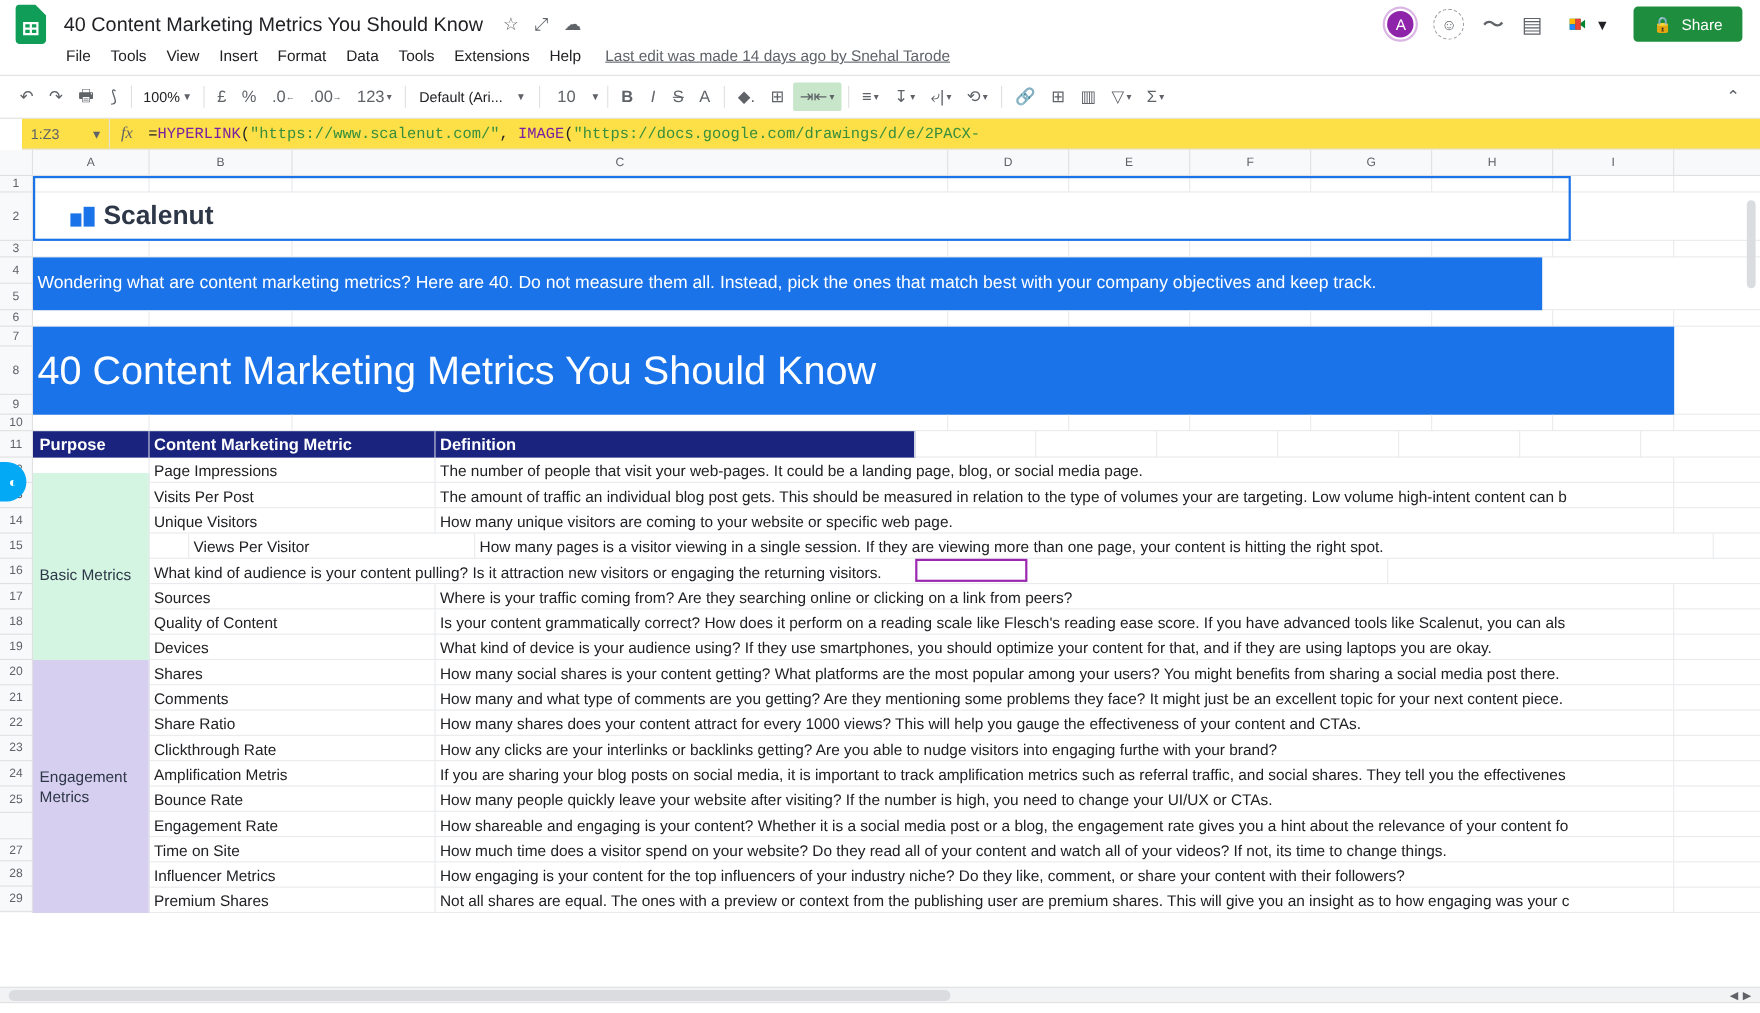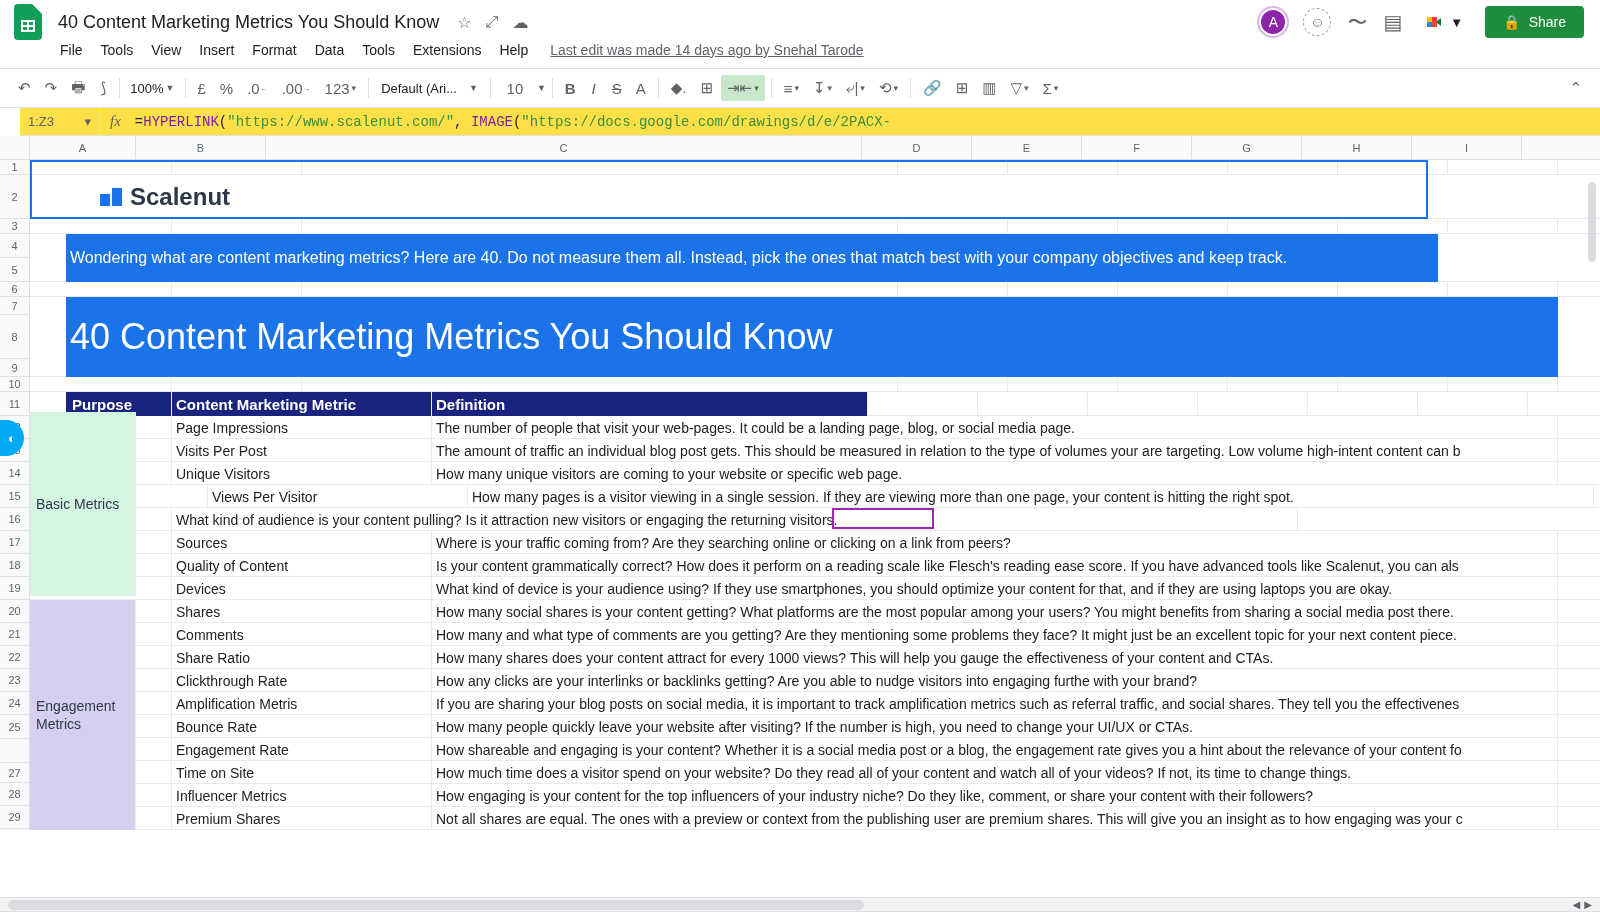--- a/index.html
+++ b/index.html
@@ -37,21 +37,21 @@
 .formula-input .fn { color: #7b1fa2; }
 .formula-input .str { color: #388e3c; }
 .grid-area { display: flex; height: calc(100vh - 160px); position: relative; }
 .corner { width: 30px; height: 24px; background: #f8f9fa; border-right: 1px solid #e0e0e0; border-bottom: 1px solid #e0e0e0; position: absolute; top: 0; left: 0; z-index: 3; }
 .col-headers { display: flex; margin-left: 30px; background: #f8f9fa; border-bottom: 1px solid #e0e0e0; height: 24px; position: sticky; top: 0; z-index: 2; }
 .col-h { text-align: center; font-size: 11px; color: #5f6368; border-right: 1px solid #e0e0e0; line-height: 24px; flex-shrink: 0; }
 .grid-body { display: flex; overflow: auto; flex: 1; }
 .row-headers { width: 30px; background: #f8f9fa; border-right: 1px solid #e0e0e0; flex-shrink: 0; }
 .row-h { text-align: center; font-size: 11px; color: #5f6368; border-bottom: 1px solid #e0e0e0; display: flex; align-items: center; justify-content: center; }
 .cells { flex: 1; position: relative; }
-.row { display: flex; border-bottom: 1px solid #e8eaed; padding-left: 36px; }
+.row { display: flex; border-bottom: 1px solid #e8eaed; }
 .cell { border-right: 1px solid #e8eaed; padding: 2px 4px; font-size: 14px; overflow: hidden; white-space: nowrap; flex-shrink: 0; display: flex; align-items: center; }
 .scroll-wrap { overflow-x: auto; overflow-y: auto; flex: 1; }
 .grid-content { min-width: 1560px; position: relative; }
 .selection-border { position: absolute; border: 2px solid #1a73e8; pointer-events: none; z-index: 1; top: 0; left: 0; }
 .scalenut-logo { display: flex; align-items: center; gap: 8px; padding-left: 30px; }
 .scalenut-boxes { display: flex; gap: 2px; }
 .scalenut-box { width: 10px; height: 18px; background: #1a73e8; }
 .scalenut-text { font-size: 24px; font-weight: 600; color: #2d3748; }
 .banner-desc { background: #1a73e8; color: #fff; font-size: 16px; padding: 0px 4px; display: flex; align-items: center; }
 .banner-title { background: #1a73e8; color: #fff; font-size: 36px; font-weight: 500; display: flex; align-items: center; padding: 0 4px; }
@@ -353,21 +353,21 @@
             <div class="row" style="height: 23px;">
               <div class="cell purpose-slot" style="width:106px;height:23px"></div>
               <div class="cell" style="width:260px;height:23px">Quality of Content</div>
               <div class="cell" style="width:1126px;height:23px">Is your content grammatically correct? How does it perform on a reading scale like Flesch's reading ease score. If you have advanced tools like Scalenut, you can als</div>
             </div>
             <div class="row" style="height: 23px;">
               <div class="cell purpose-slot" style="width:106px;height:23px"></div>
               <div class="cell" style="width:260px;height:23px">Devices</div>
               <div class="cell" style="width:1126px;height:23px">What kind of device is your audience using? If they use smartphones, you should optimize your content for that, and if they are using laptops you are okay.</div>
             </div>
-            <div class="cell purpose-basic" style="position: absolute; left: 0px; top: 252px; width: 106px; height: 184px;">Basic Metrics</div>
+            <div class="cell purpose-basic" style="position: absolute; left: 0px; top: 270px; width: 106px; height: 184px;">Basic Metrics</div>
             <div class="row" style="height: 23px;">
               <div class="cell purpose-slot" style="width:106px;height:23px"></div>
               <div class="cell" style="width:260px;height:23px">Shares</div>
               <div class="cell" style="width:1126px;height:23px">How many social shares is your content getting? What platforms are the most popular among your users? You might benefits from sharing a social media post there.</div>
             </div>
             <div class="row" style="height: 23px;">
               <div class="cell purpose-slot" style="width:106px;height:23px"></div>
               <div class="cell" style="width:260px;height:23px">Comments</div>
               <div class="cell" style="width:1126px;height:23px">How many and what type of comments are you getting? Are they mentioning some problems they face? It might just be an excellent topic for your next content piece.</div>
             </div>

